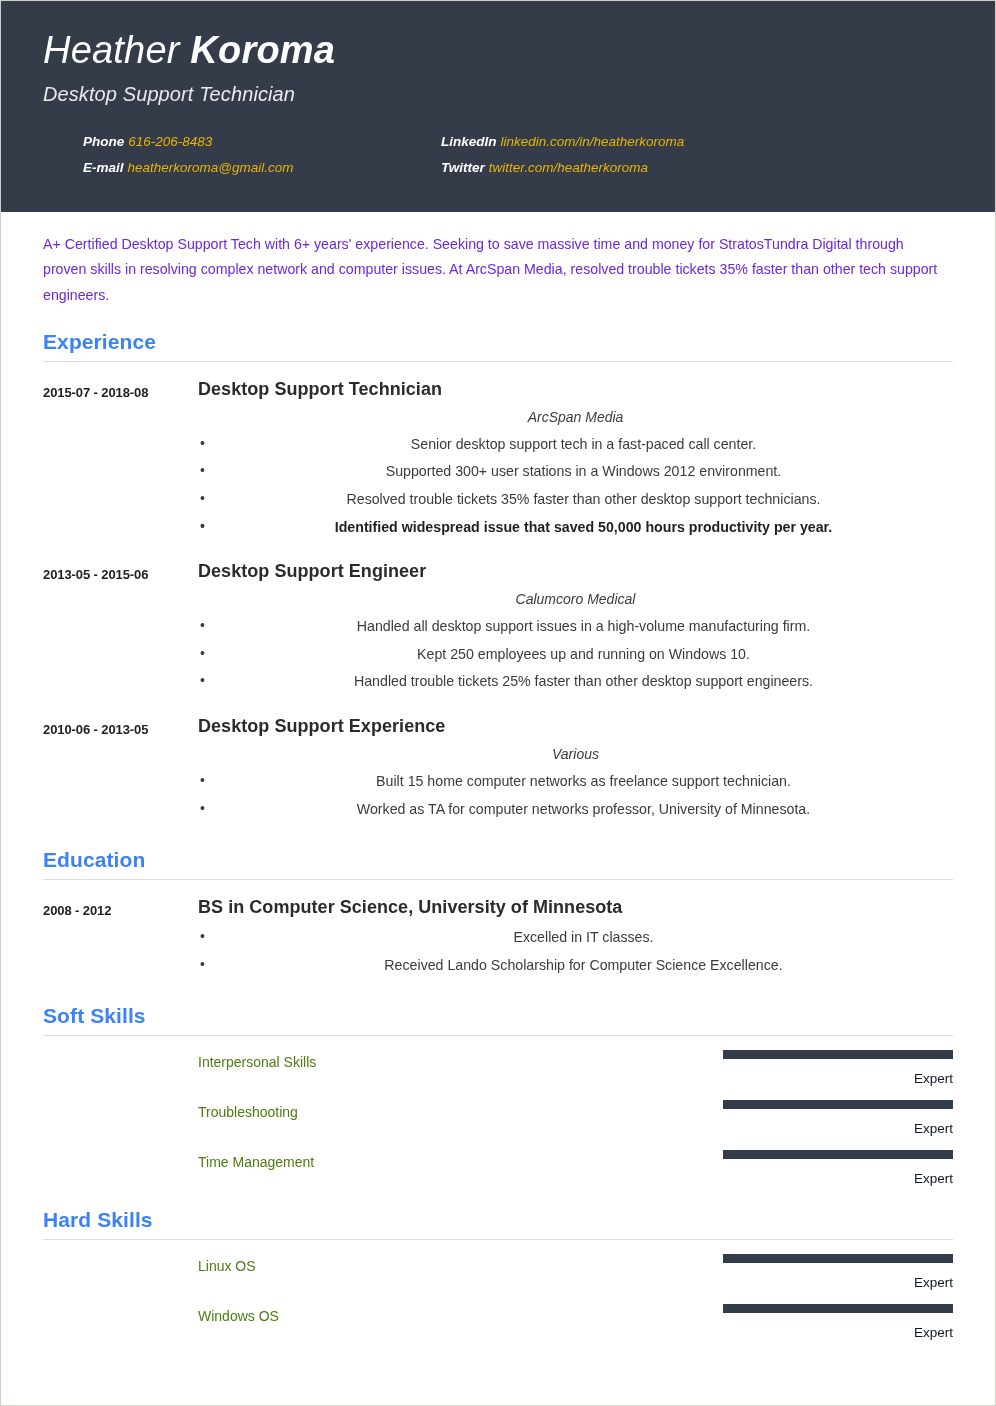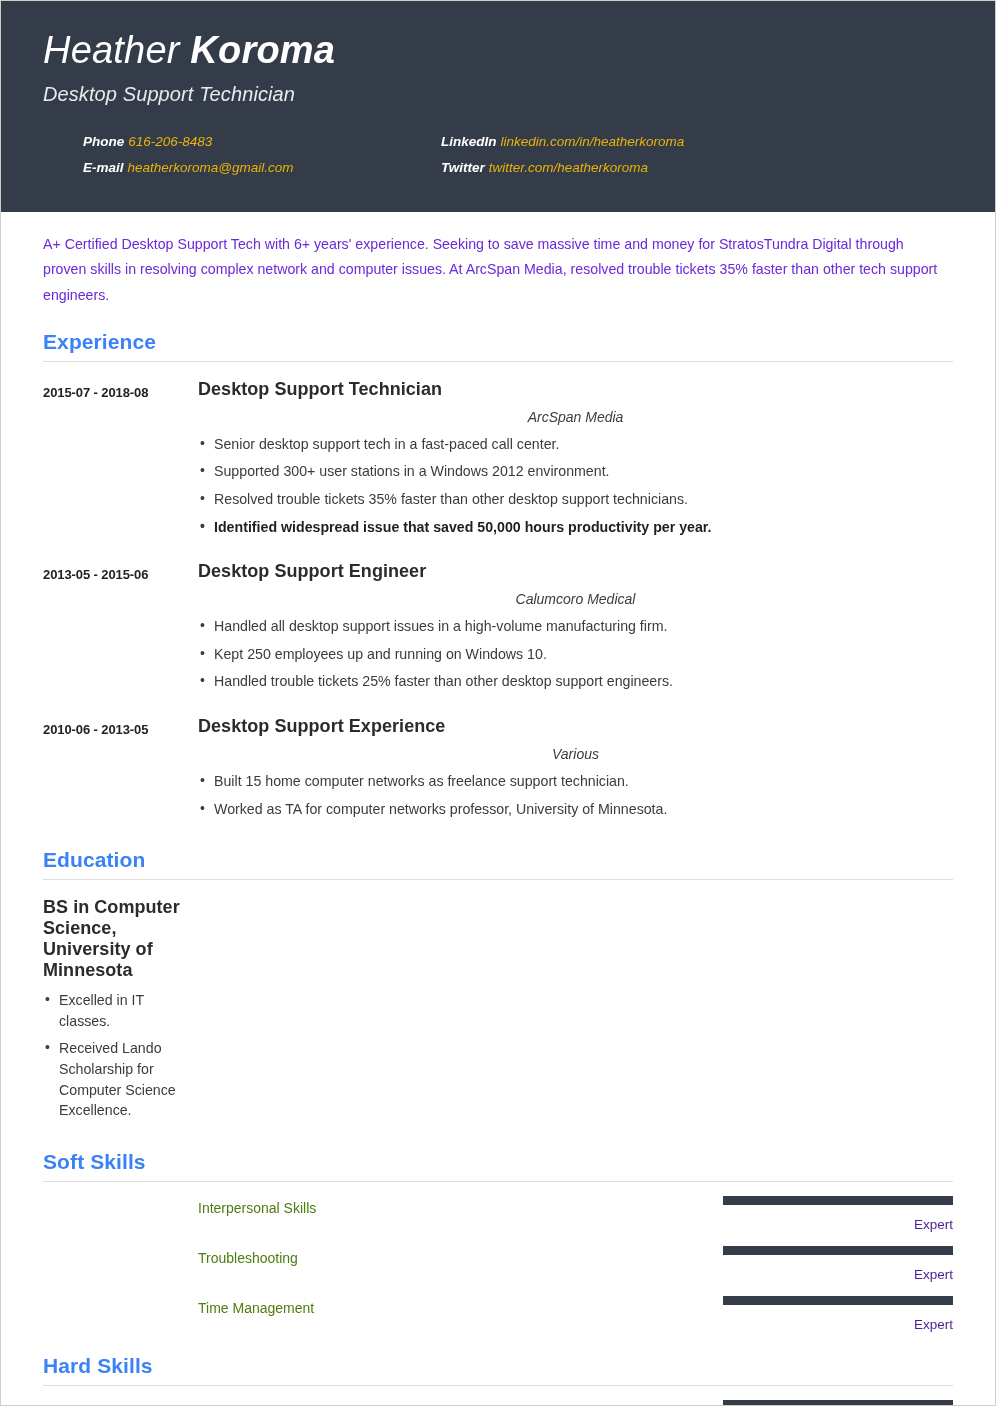--- a/index.html
+++ b/index.html
@@ -118,20 +118,21 @@
     font-size: 14px;
     font-style: italic;
     color: #3d3d3d;
     margin: 0 0 9px 0;
     text-align: center;
   }
   .bullets {
     list-style: none;
     margin: 0;
     padding: 0;
+    text-align: center;
   }
   .bullets li {
     position: relative;
     padding-left: 16px;
     font-size: 14.2px;
     line-height: 1.45;
     color: #3b3b3b;
     margin-bottom: 7px;
   }
   .bullets li:before {
@@ -178,21 +179,21 @@
     background: transparent;
     position: relative;
   }
   .skill-fill {
     height: 9px;
     background: #343c49;
     display: block;
   }
   .skill-level {
     font-size: 13.5px;
-    color: #4c1d95;
+    color: #0f172a;
     margin-top: 12px;
     text-align: right;
   }
 </style>
 </head>
 <body>
 
 <div class="page">
 
   <div class="header">
@@ -262,20 +263,21 @@
             <li>Worked as TA for computer networks professor, University of Minnesota.</li>
           </ul>
         </div>
       </div>
     </div>
 
     <div class="section">
       <div class="section-title">Education</div>
 
       <div class="entry">
+        <div class="entry-date">2008 - 2012</div>
         <div class="entry-body">
           <div class="entry-title">BS in Computer Science, University of Minnesota</div>
           <ul class="bullets">
             <li>Excelled in IT classes.</li>
             <li>Received Lando Scholarship for Computer Science Excellence.</li>
           </ul>
         </div>
       </div>
     </div>
 

